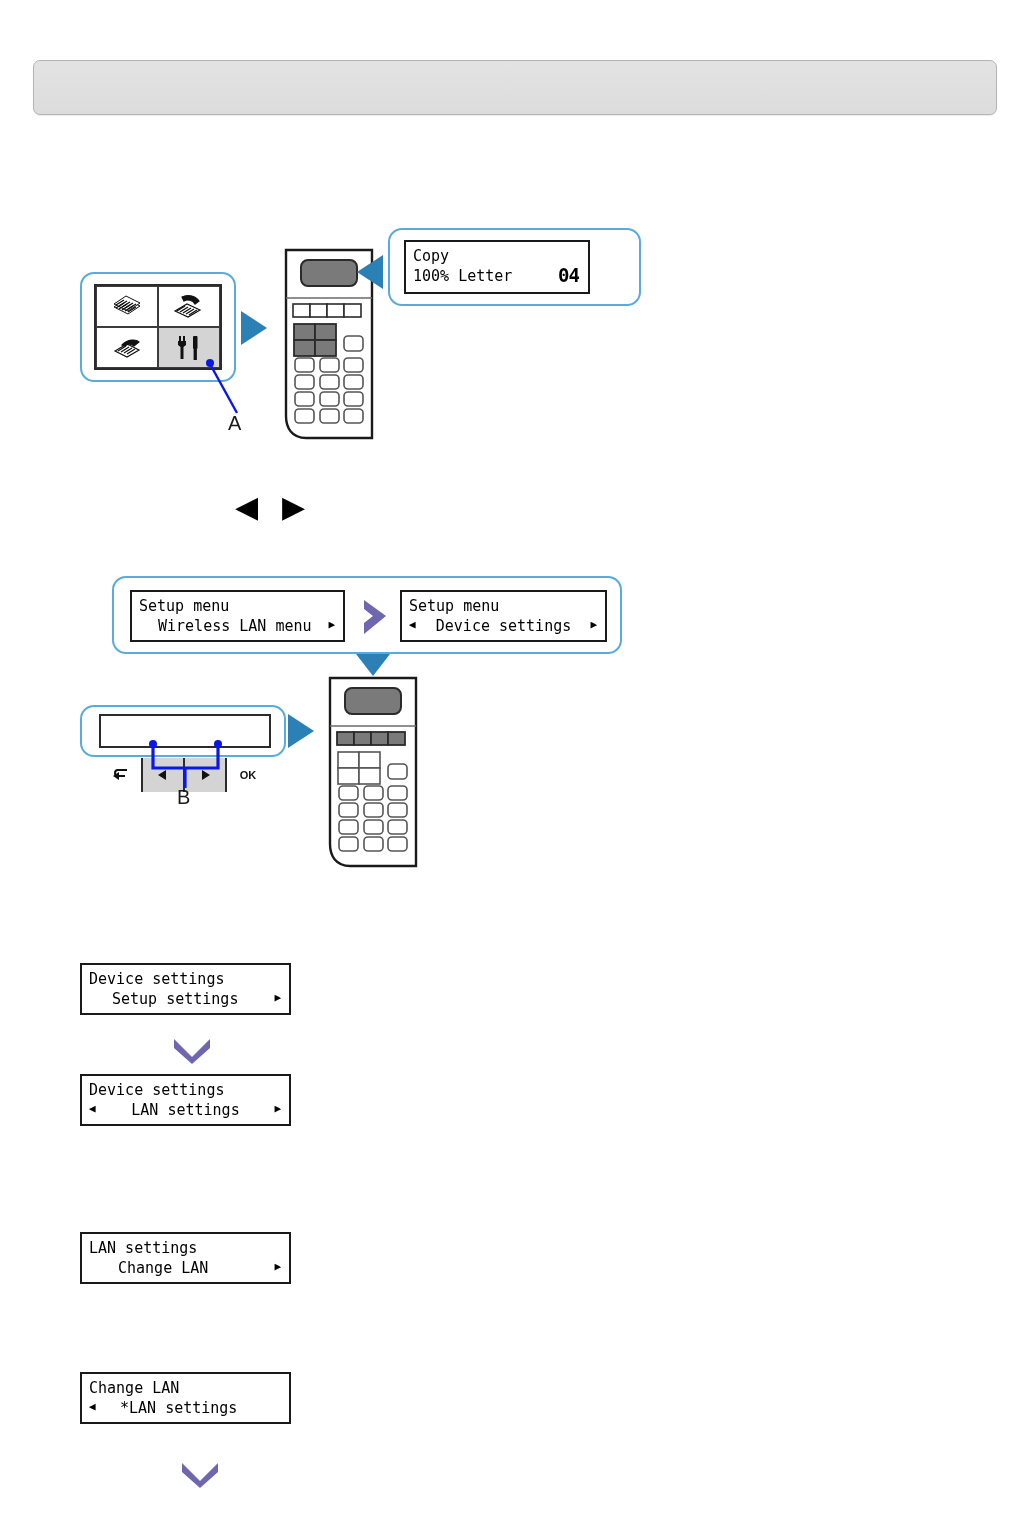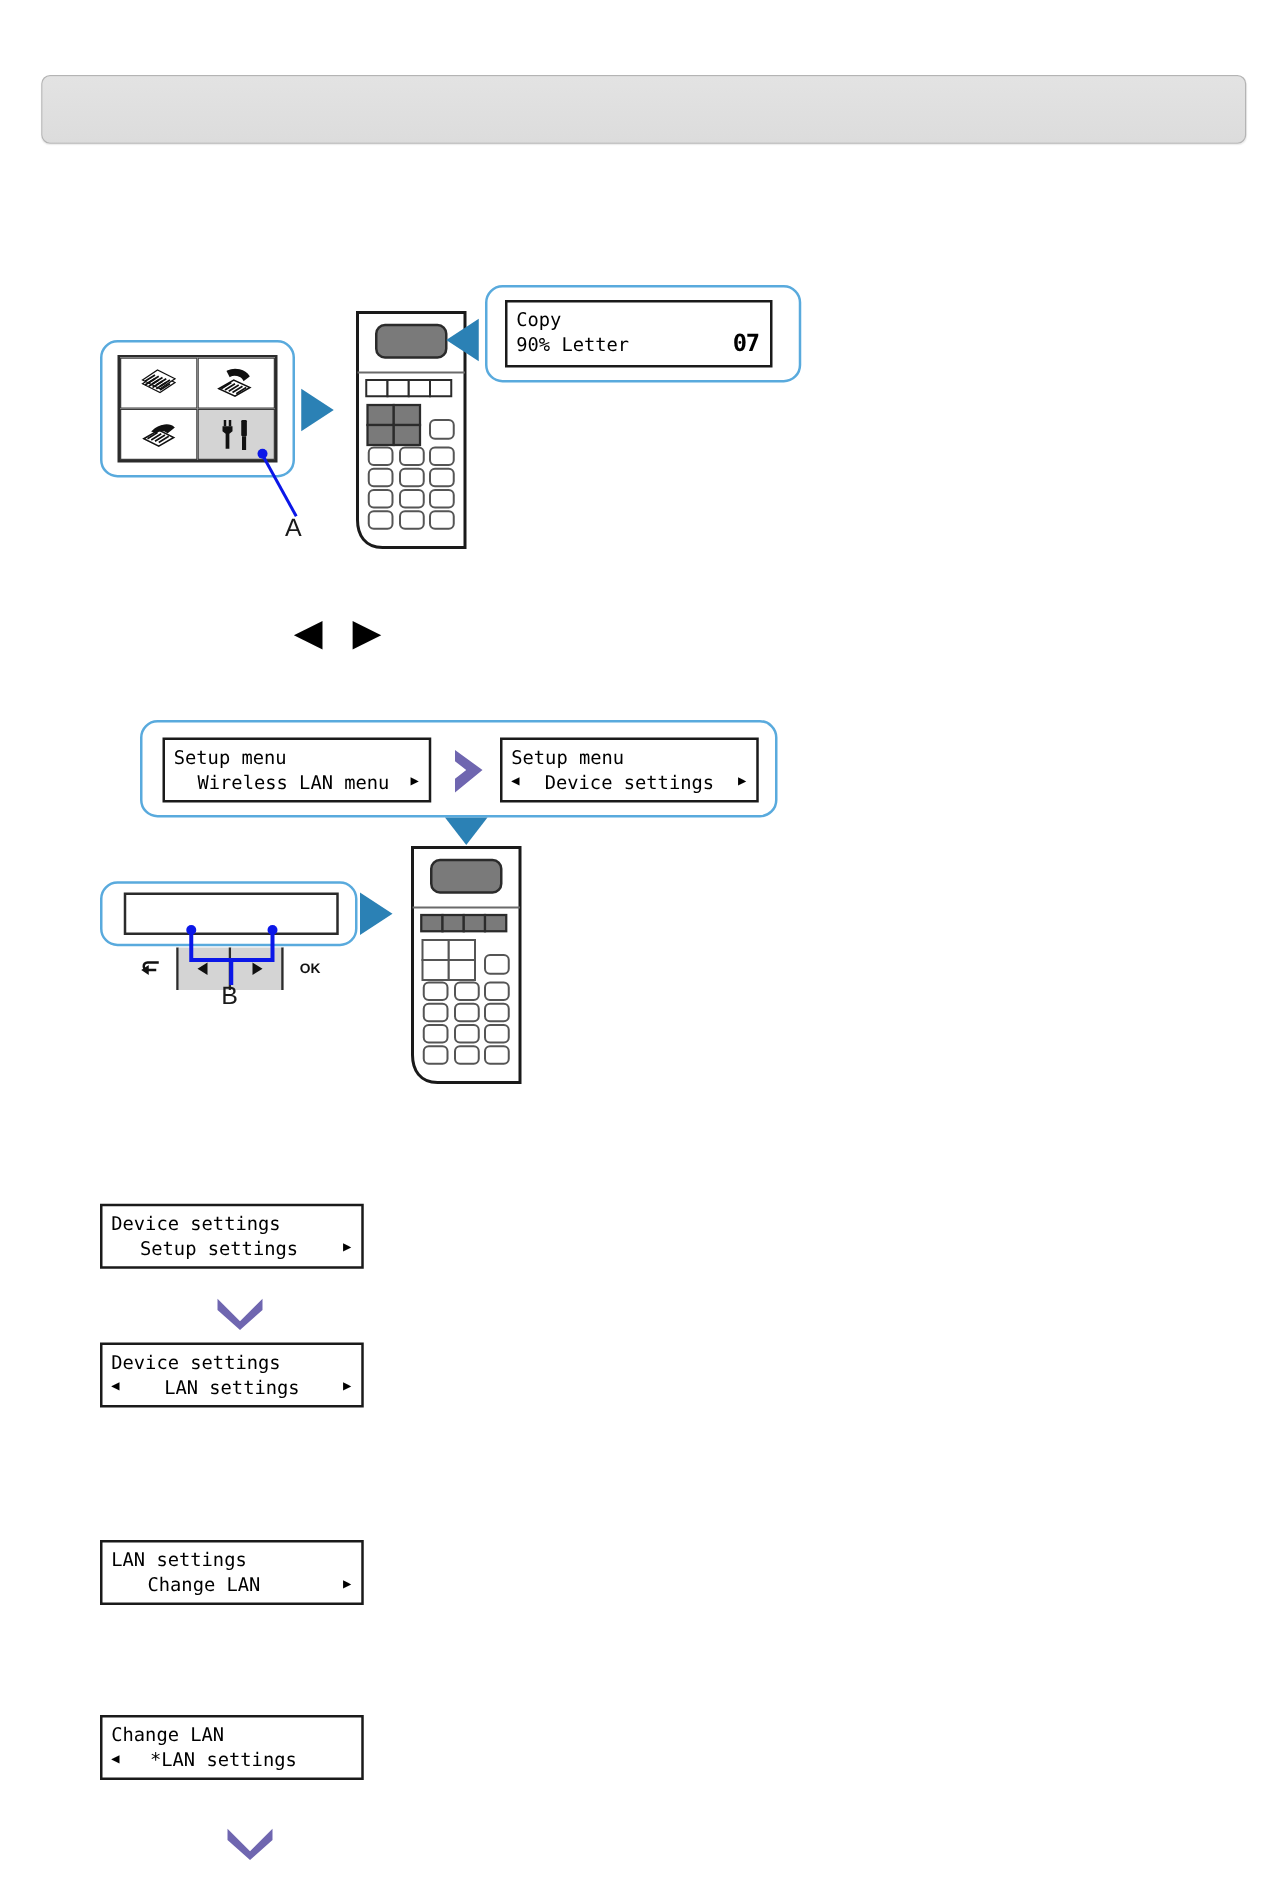--- a/index.html
+++ b/index.html
@@ -211,24 +211,24 @@
         <rect x="19" y="161" width="19" height="14" rx="4"></rect>
         <rect x="44" y="161" width="19" height="14" rx="4"></rect>
         <rect x="68" y="161" width="19" height="14" rx="4"></rect>
       </g>
     </svg>
   </div>
 
   <div class="blue-tri-left" style="left:357px;top:255px;"></div>
 
   <div class="callout" style="left:388px;top:228px;width:253px;height:78px;"></div>
-  <div class="lcd" style="left:404px;top:240px;width:214px;height:54px;">
+  <div class="lcd" style="left:404px;top:240px;width:186px;height:54px;">
     <div class="l1">Copy</div>
-    <div class="l2">90% Letter</div>
-    <div class="bignum">07</div>
+    <div class="l2">100% Letter</div>
+    <div class="bignum">04</div>
   </div>
 
   <div class="nav-tri" style="left:235px;top:492px;">◀</div>
   <div class="nav-tri" style="left:282px;top:492px;">▶</div>
 
   <div class="callout" style="left:112px;top:576px;width:510px;height:78px;"></div>
 
   <div class="lcd" style="left:130px;top:590px;width:215px;height:52px;">
     <div class="l1">Setup menu</div>
     <div class="l2" style="left:26px;">Wireless LAN menu</div>

